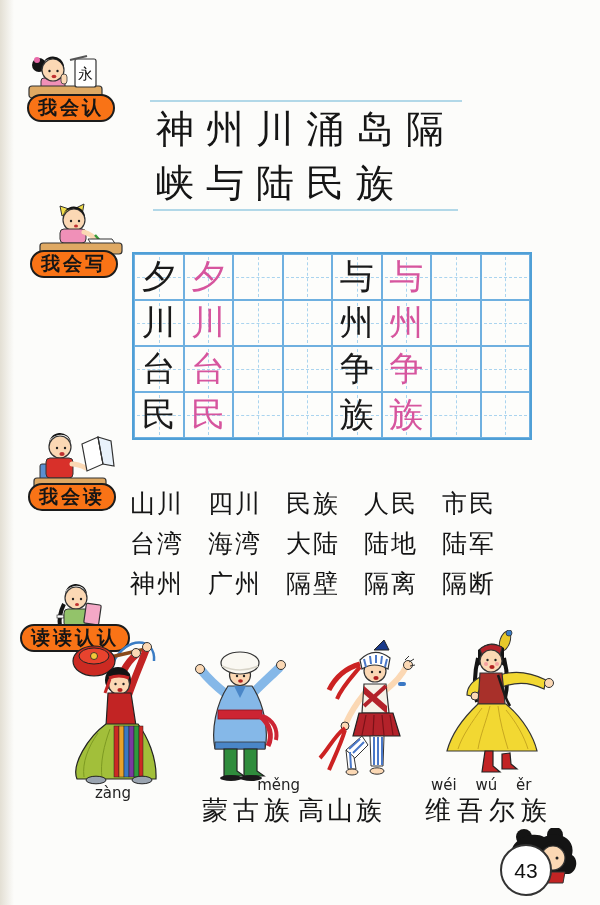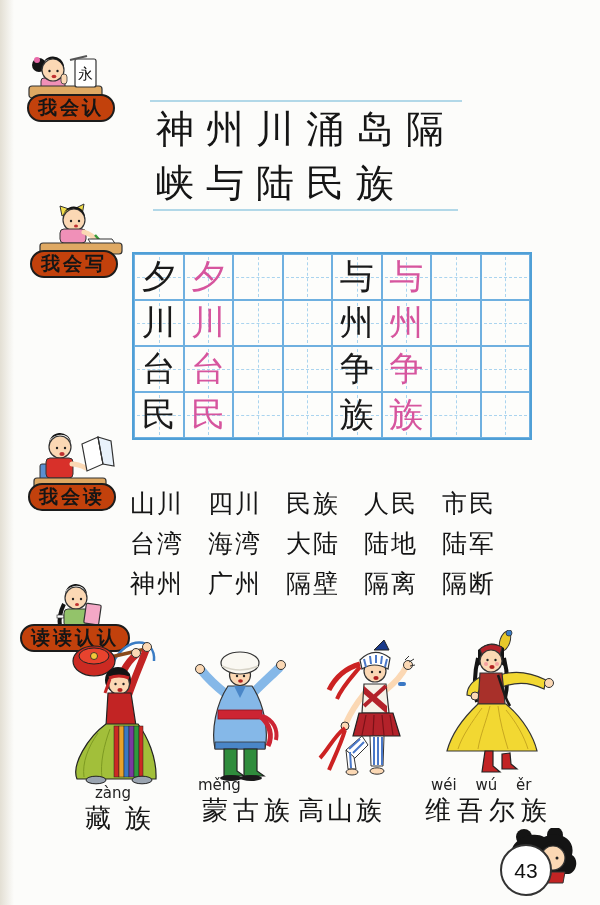--- a/index.html
+++ b/index.html
@@ -4,21 +4,21 @@
 <style>
   html,body{margin:0;padding:0;background:#e9e7e0;}
   #page{position:relative;width:600px;height:905px;background:#fcfcfa;overflow:hidden;
         font-family:"Liberation Serif",serif;color:#151515;}
   #page::before{content:"";position:absolute;left:0;top:0;bottom:0;width:14px;
         background:linear-gradient(90deg,#e3dfd4,rgba(255,255,255,0));pointer-events:none;}
 
   .abs{position:absolute;}
 
   
-  .pill{position:absolute;border:2px solid #1c1c1c;border-radius:14px;background:#c2410c;
+  .pill{position:absolute;border:2px solid #1c1c1c;border-radius:14px;background:#f97316;
         font-family:"Liberation Sans",sans-serif;font-weight:bold;font-size:19px;
         letter-spacing:3px;line-height:24px;padding:0 9px;white-space:nowrap;}
 
   
   .rule{position:absolute;height:2px;background:#b2d8e8;}
   .rec-line{height:54px;line-height:54px;font-size:38px;letter-spacing:12px;white-space:nowrap;}
 
   
   #write-grid{position:absolute;left:132px;top:252px;width:396px;height:184px;
         display:grid;grid-template-columns:repeat(8,1fr);grid-template-rows:repeat(4,1fr);
@@ -38,21 +38,21 @@
   
   .figure{position:absolute;}
   .figure svg{display:block;width:100%;height:100%;}
 
   
   .cap{position:absolute;text-align:left;}
   .cap .py{font-family:"DejaVu Sans",sans-serif;font-size:15px;color:#222;height:20px;white-space:nowrap;}
   .cap .hz{font-size:26px;line-height:30px;white-space:nowrap;}
   .cap1 .py{padding-left:10px;margin-top:8px;}
   .cap1 .hz{letter-spacing:14px;}
-  .cap2 .py{padding-left:8px;}
+  .cap2 .py{padding-left:8px;text-align:right;}
   .cap2 .hz{letter-spacing:5px;margin-left:12px;}
   .cap3 .hz{letter-spacing:3px;}
   .cap4 .py{word-spacing:14px;padding-left:6px;}
   .cap4 .hz{letter-spacing:6px;}
 
   svg text{font-family:"Liberation Serif",serif;}
   svg .num{font-family:"Liberation Sans",sans-serif;}
 </style>
 </head>
 <body>
@@ -346,21 +346,20 @@
       <path d="M66,45 C70,56 72,66 78,76" stroke="#1a1a1a" stroke-width="2.5" fill="none"></path>
       <path d="M46,74 L74,74 C92,89 102,108 105,121 L15,121 C19,106 30,89 46,74 Z" fill="#f2d832" stroke="#333" stroke-width="1.2"></path>
       <path d="M50,78 C40,92 30,106 26,119 M58,76 C54,92 48,106 46,119 M66,76 C68,92 72,106 76,119 M74,80 C84,92 92,106 96,119" stroke="#c8a820" stroke-width="1" fill="none"></path>
       <path d="M53,121 L61,121 L61,136 L68,142 L50,142 Z" fill="#c22424" stroke="#222" stroke-width="1.2"></path>
       <path d="M70,124 L78,123 L79,134 L85,139 L70,139 Z" fill="#c22424" stroke="#222" stroke-width="1.2"></path>
     </svg>
   </div>
 
   <div class="cap cap1" style="left:85px;top:776px;width:100px;">
     <div class="py">zàng</div>
-    <div class="hz">藏族</div>
   </div>
   <div class="cap cap2" style="left:190px;top:776px;width:110px;">
     <div class="py">měng</div>
     <div class="hz">蒙古族</div>
   </div>
   <div class="cap cap3" style="left:298px;top:776px;width:100px;">
     <div class="py"></div>
     <div class="hz">高山族</div>
   </div>
   <div class="cap cap4" style="left:425px;top:776px;width:140px;">

